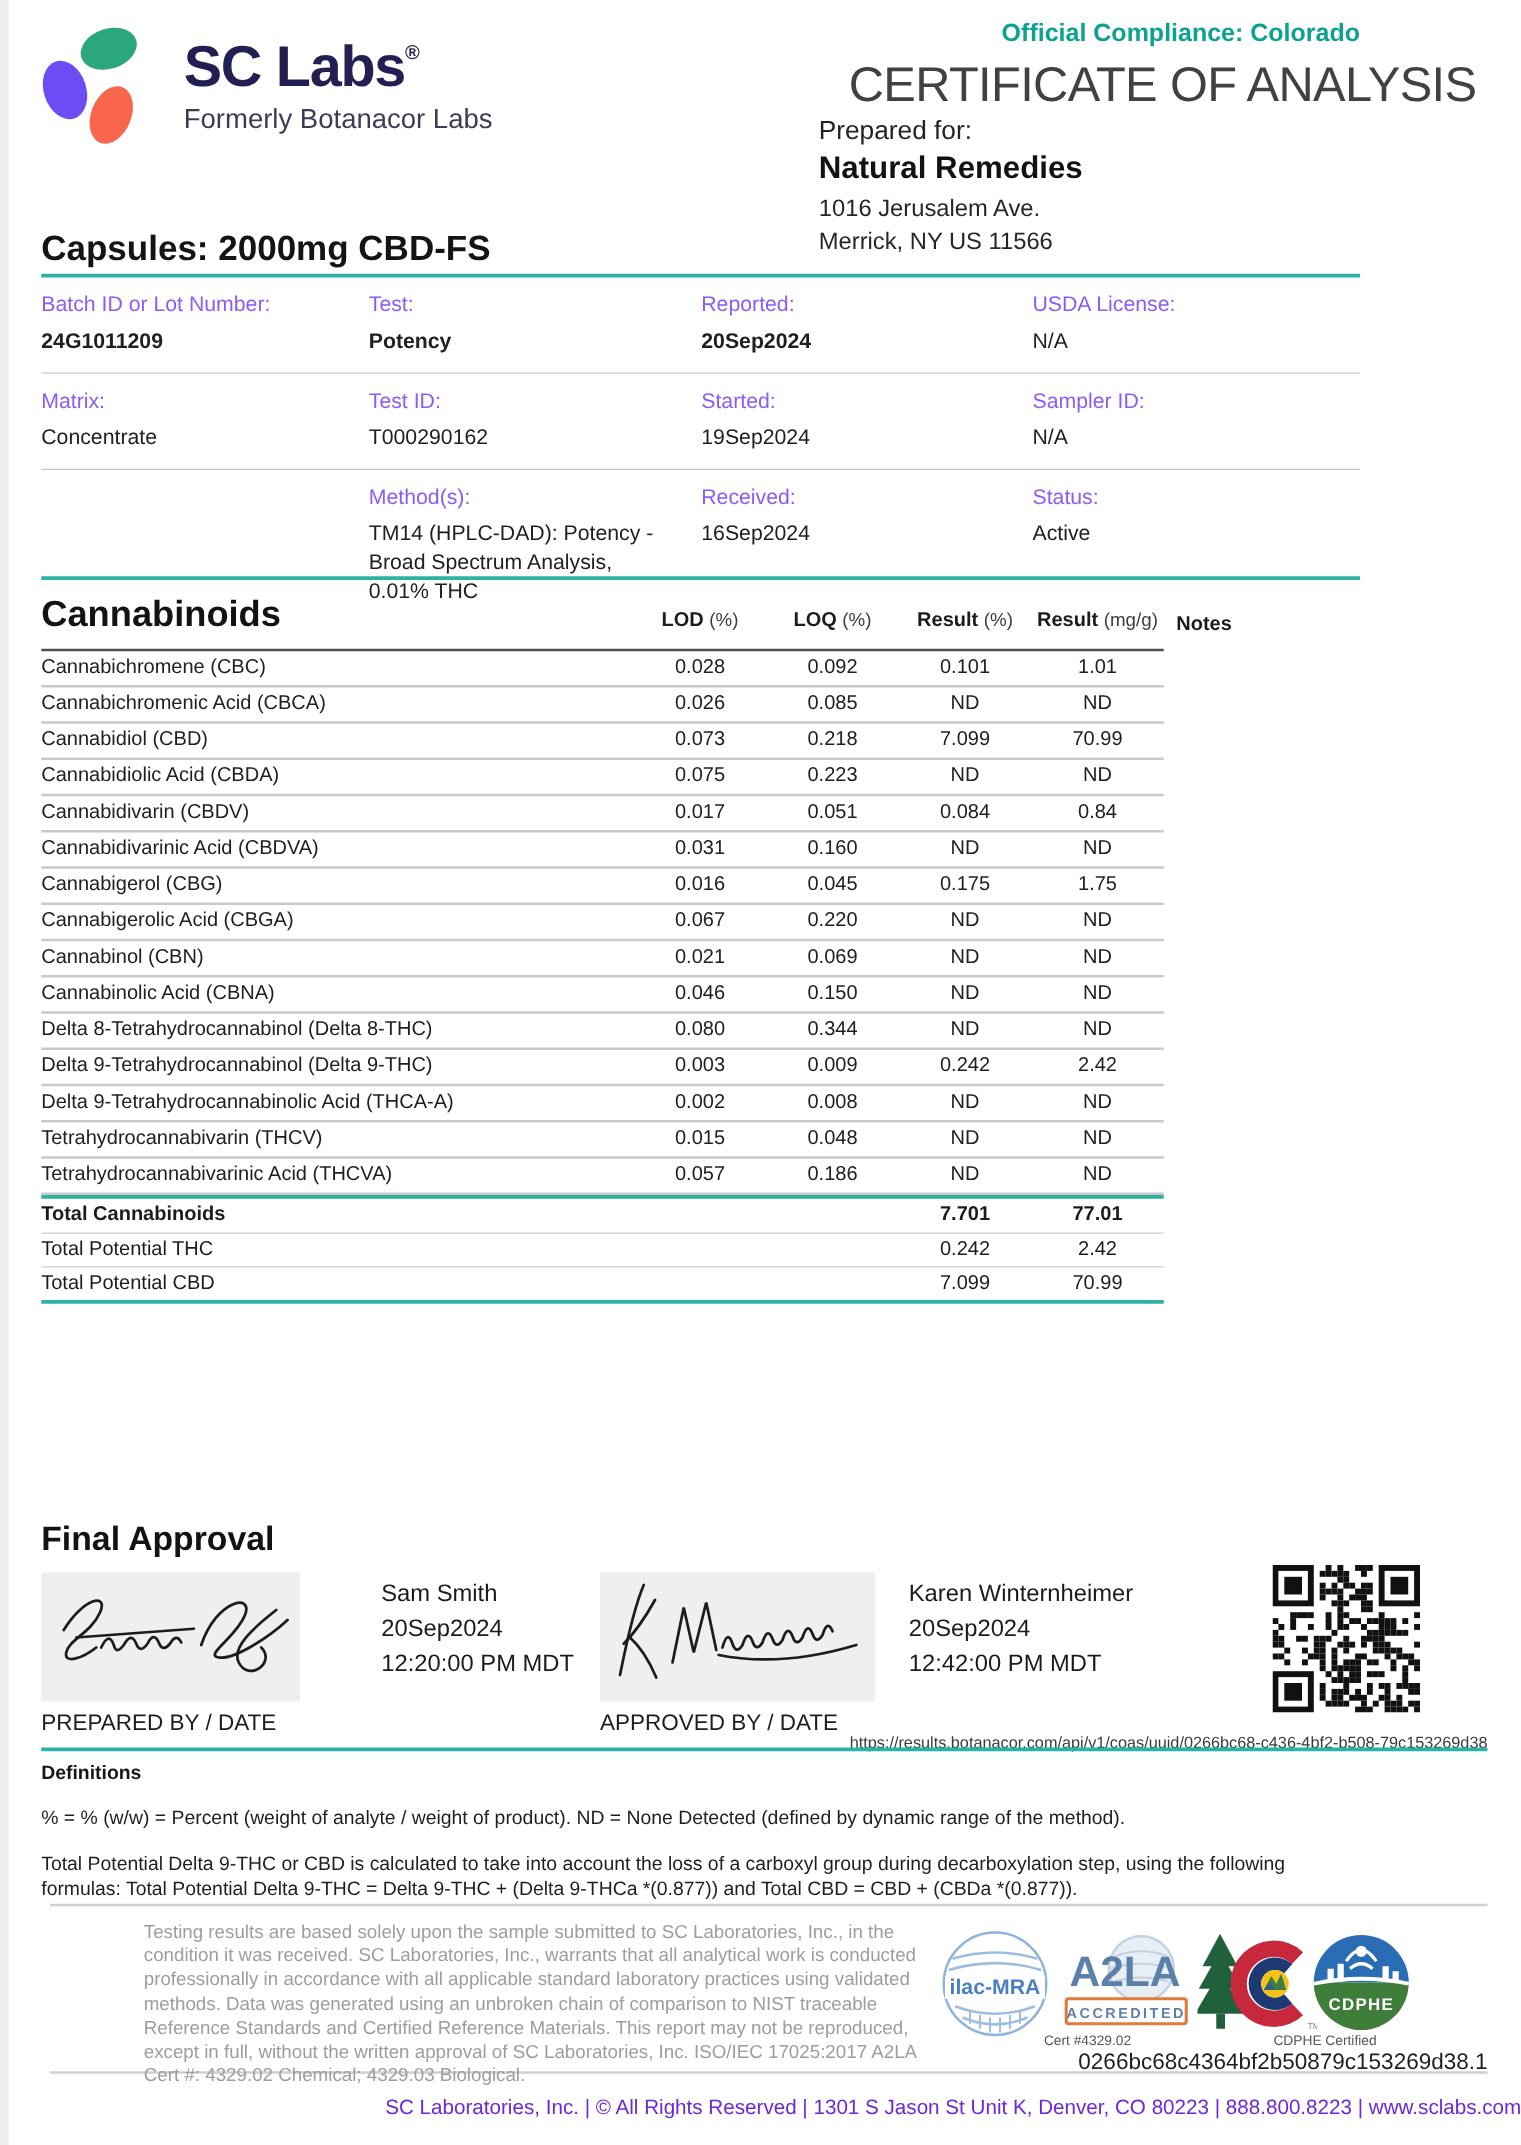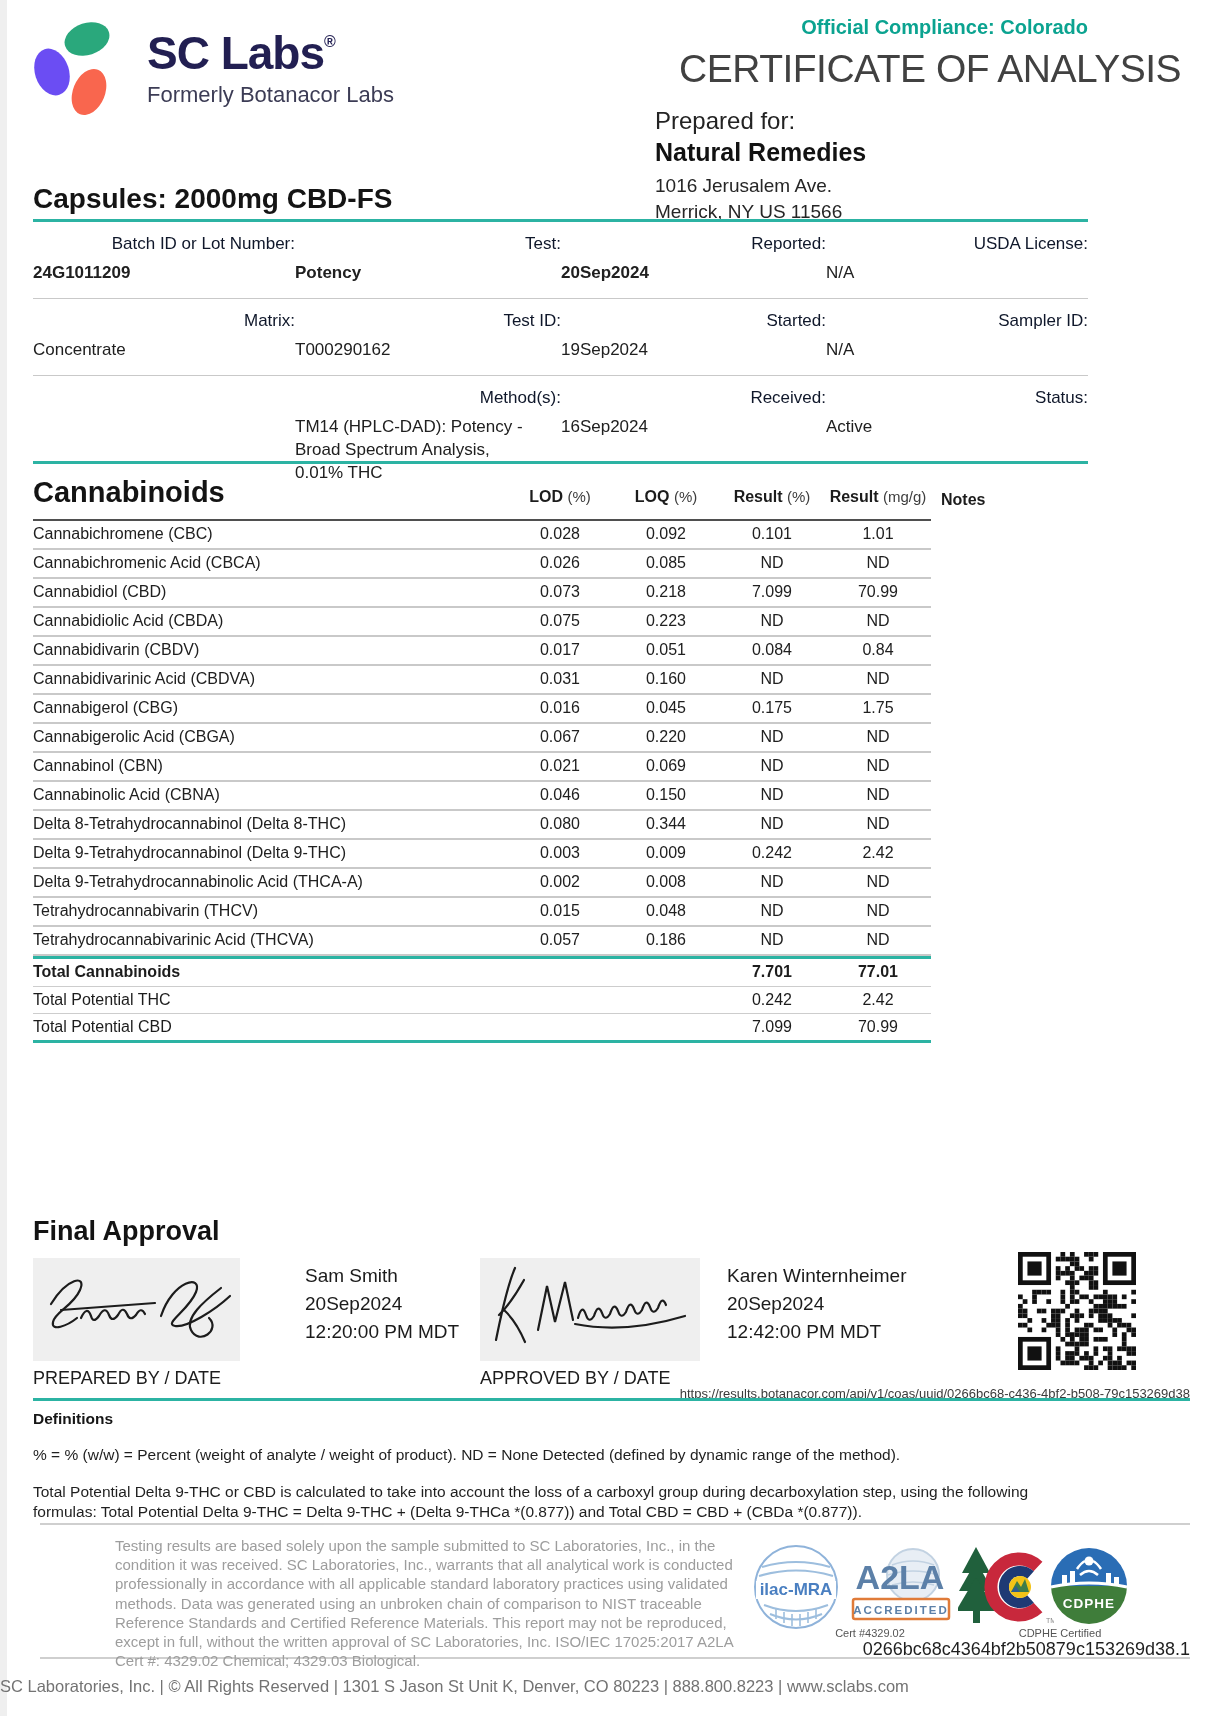--- a/index.html
+++ b/index.html
@@ -17,32 +17,32 @@
   
   .logo-wrap{left:33px;top:18px;display:flex;align-items:flex-start;}
   .logo-text{margin-left:22px;padding-top:12px;}
   .logo-title{font-size:46px;font-weight:bold;color:#221f52;letter-spacing:-1px;line-height:1;}
   .logo-reg{font-size:16px;vertical-align:22px;font-weight:bold;color:#221f52;}
   .logo-sub{font-size:22px;color:#3c3c55;margin-top:6px;}
 
   .hdr-right{left:655px;top:16px;width:433px;}
   .compliance{font-size:20px;font-weight:bold;color:#0ba390;text-align:right;}
   .coa-title{font-size:39px;font-weight:400;color:#414141;letter-spacing:-0.5px;margin-top:8px;white-space:nowrap;margin-left:24px;}
-  .prepared-label{font-size:24px;color:#232323;margin-top:16px;}
+  .prepared-label{font-size:21px;color:#232323;margin-top:2px;}
   .client-name{font-size:25px;font-weight:bold;color:#121212;margin-top:3px;}
   .client-addr{font-size:19px;color:#262626;margin-top:6px;line-height:1.35;}
 
   
   .product-title{left:33px;top:183px;font-size:28px;font-weight:bold;color:#141414;}
   .rule-teal-1{left:33px;top:219px;width:1055px;height:3px;background:#2cb3a3;}
 
   .info-grid{left:33px;top:222px;width:1055px;}
   .info-row{display:grid;grid-template-columns:262px 266px 265px 262px;padding:12px 0 13px 0;}
   .info-row.ruled{border-bottom:1px solid #c9c9c9;}
-  .info-label{font-size:17px;color:#0f172a;text-align:right;}
+  .info-label{font-size:17px;color:#8b5cf6;}
   .info-value{font-size:17px;color:#202020;margin-top:8px;padding-right:24px;line-height:1.35;}
 
   
   .cann{left:33px;top:461px;width:1055px;border-top:3px solid #2cb3a3;}
   .tbl-head{position:relative;width:898px;display:flex;align-items:baseline;margin-top:12px;
             border-bottom:2px solid #4f4f4f;padding-bottom:10px;}
   .sec-title{flex:1;font-size:29px;font-weight:bold;color:#131313;}
   .hcell{width:106px;text-align:center;white-space:nowrap;font-size:16px;color:#1c1c1c;}
   .hname{font-weight:bold;}
   .hunit{font-weight:normal;color:#3d3d3d;font-size:15px;}
@@ -85,21 +85,21 @@
   .badge.ilac{left:712px;}
   .badge.a2la{left:810px;top:22px;}
   .badge.colorado{left:918px;}
   .badge.cdphe{left:1008px;top:20px;}
   .badge-cap{position:absolute;top:102px;font-size:11px;color:#555;text-align:center;}
   .cap1{left:760px;width:140px;}
   .cap2{left:920px;width:200px;}
   .hash{position:absolute;right:0;top:114px;font-size:18px;color:#1f1f1f;}
 
   
-  .footer-line{left:0;top:1677px;width:1217px;text-align:left;font-size:16.5px;color:#737373;}
+  .footer-line{left:0;top:1677px;width:1217px;text-align:right;font-size:16.5px;color:#6d28d9;}
 </style>
 </head>
 <body>
 
 <div class="abs page-edge"></div>
 
 <div class="abs logo-wrap">
   <span>
     <svg width="92" height="100" viewBox="0 0 92 100">
       <ellipse cx="54" cy="21" rx="23" ry="16" fill="#2aa87c" transform="rotate(-18 54 21)"></ellipse>

